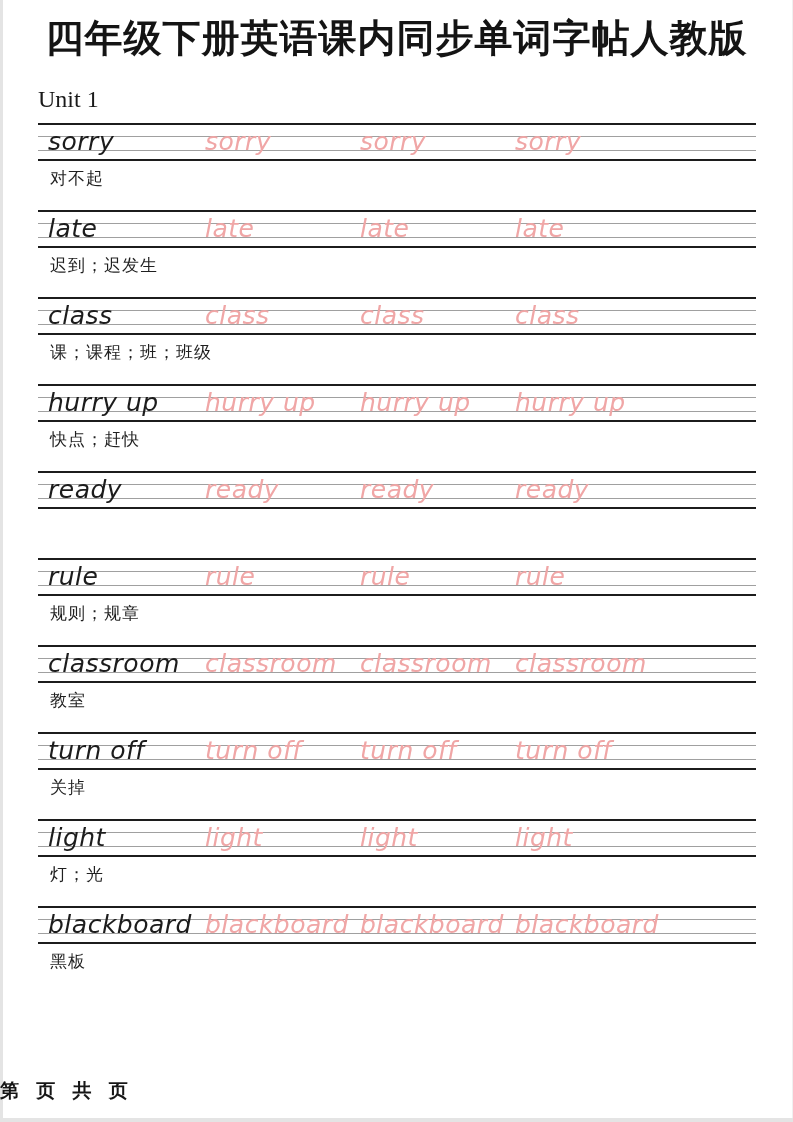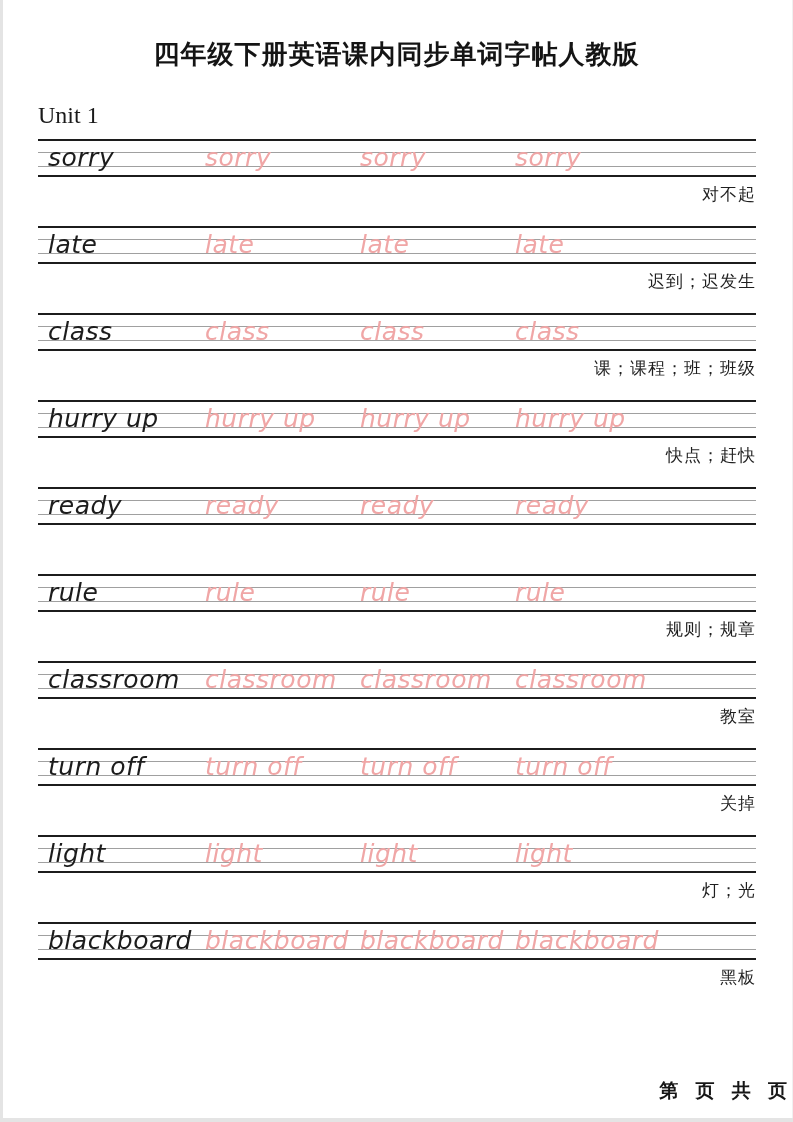--- a/index.html
+++ b/index.html
@@ -6,25 +6,25 @@
   .page {
     position:relative;
     width:793px; height:1122px;
     background:#ffffff;
     overflow:hidden;
     box-sizing:border-box;
     box-shadow: inset 3px -4px 0 #e4e4e4, inset -1px 0 0 #f0f0f0;
     font-family:"Liberation Sans", sans-serif;
   }
   .title {
-    padding-top:36px;
+    padding-top:20px;
     text-align:center;
     font-family:"Liberation Sans", sans-serif;
     font-weight:bold;
-    font-size:26px;
+    font-size:38px;
     line-height:36px;
     letter-spacing:1px;
     color:var(--title-ink,#141414);
   }
   .unit-label {
     margin:32px 0 0 38px;
     font-family:"Liberation Serif","DejaVu Serif",serif;
     font-size:24px;
     line-height:22px;
     color:#1a1a1a;
@@ -57,26 +57,25 @@
   .word.ink   { color:var(--word-ink,#1c1c1c); }
   .word.trace { color:var(--trace-pink,#f0a6a6); }
   .meaning {
     margin-top:16px;
     padding-left:12px;
     font-family:"Liberation Serif","DejaVu Serif",serif;
     font-size:17px;
     line-height:20px;
     letter-spacing:1px;
     color:#1f1f1f;
-    text-align:right;
   }
   .footer {
     position:absolute;
     left:0; right:0; bottom:18px;
-    text-align:right;
+    text-align:left;
     font-family:"Liberation Sans", sans-serif;
     font-weight:bold;
     font-size:19px;
     letter-spacing:6px;
     color:#161616;
   }
 </style>
 </head>
 <body>
 

